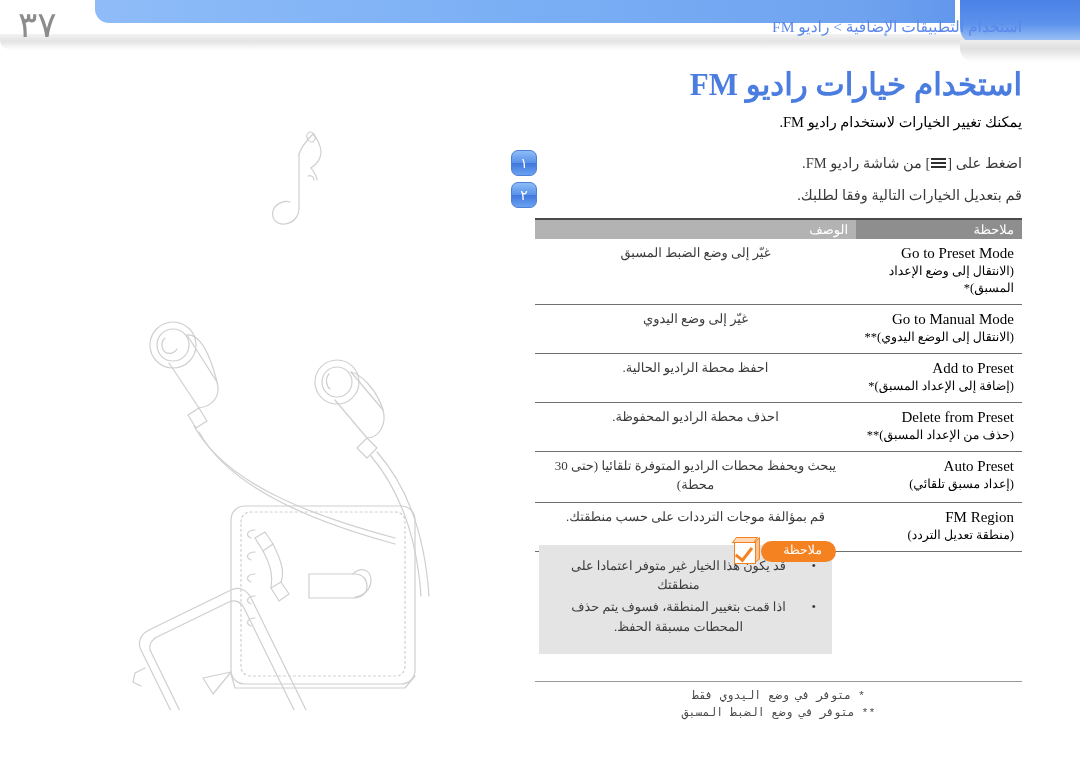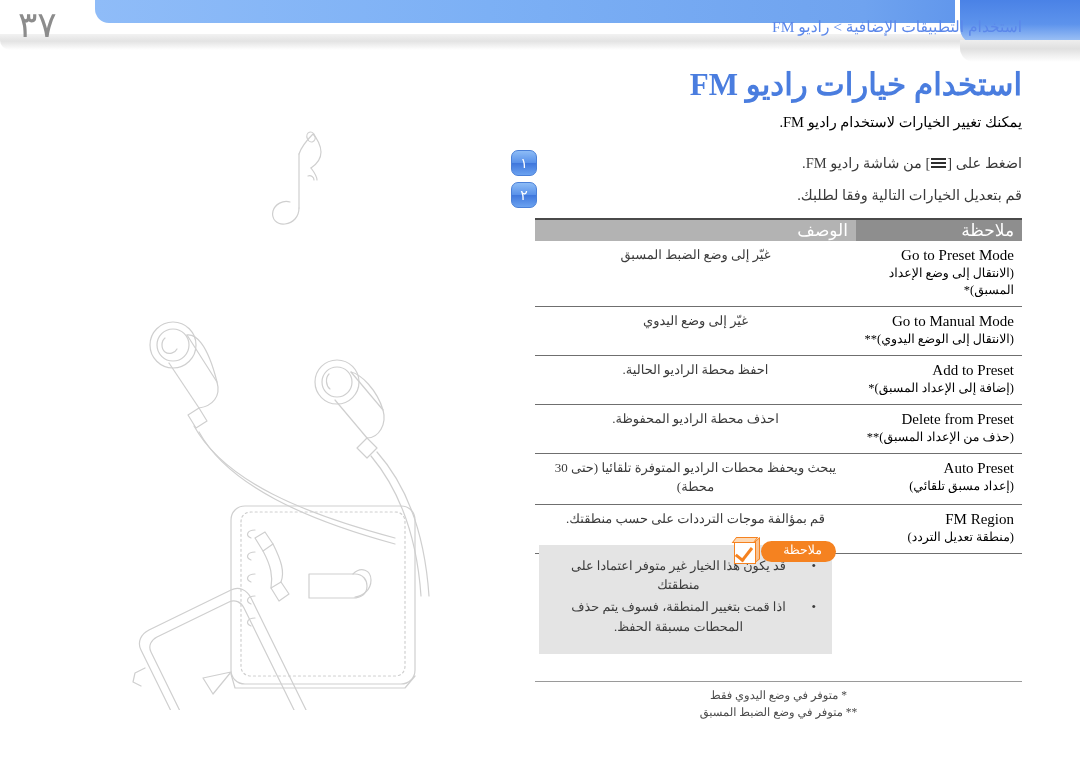--- a/index.html
+++ b/index.html
@@ -157,21 +157,21 @@
   
   #options-table {
     position: absolute;
     right: 58px; top: 218px;
     width: 487px;
     direction: rtl;
     border-collapse: collapse;
     border-top: 2px solid #4a4a4a;
   }
   #options-table th {
-    font-size: 17px;
+    font-size: 13px;
     font-weight: normal;
     color: #ffffff;
     height: 19px;
     padding: 0 8px;
     text-align: right;
     vertical-align: middle;
   }
   th.col-option { background: #8e8e8e; width: 150px; }
   th.col-desc   { background: #b3b3b3; }
   #options-table td {
@@ -291,20 +291,21 @@
     width: 487px;
     direction: rtl;
     text-align: center;
     border-top: 1px solid #9a9a9a;
     padding-top: 5px;
   }
   #footnotes div {
     font-size: 11.5px;
     color: #4a4a4a;
     line-height: 1.5;
+    font-family: Liberation Mono, monospace;
   }
 
   
   #illustration {
     position: absolute;
     left: 95px; top: 90px;
     width: 420px; height: 620px;
     pointer-events: none;
   }
 </style>

